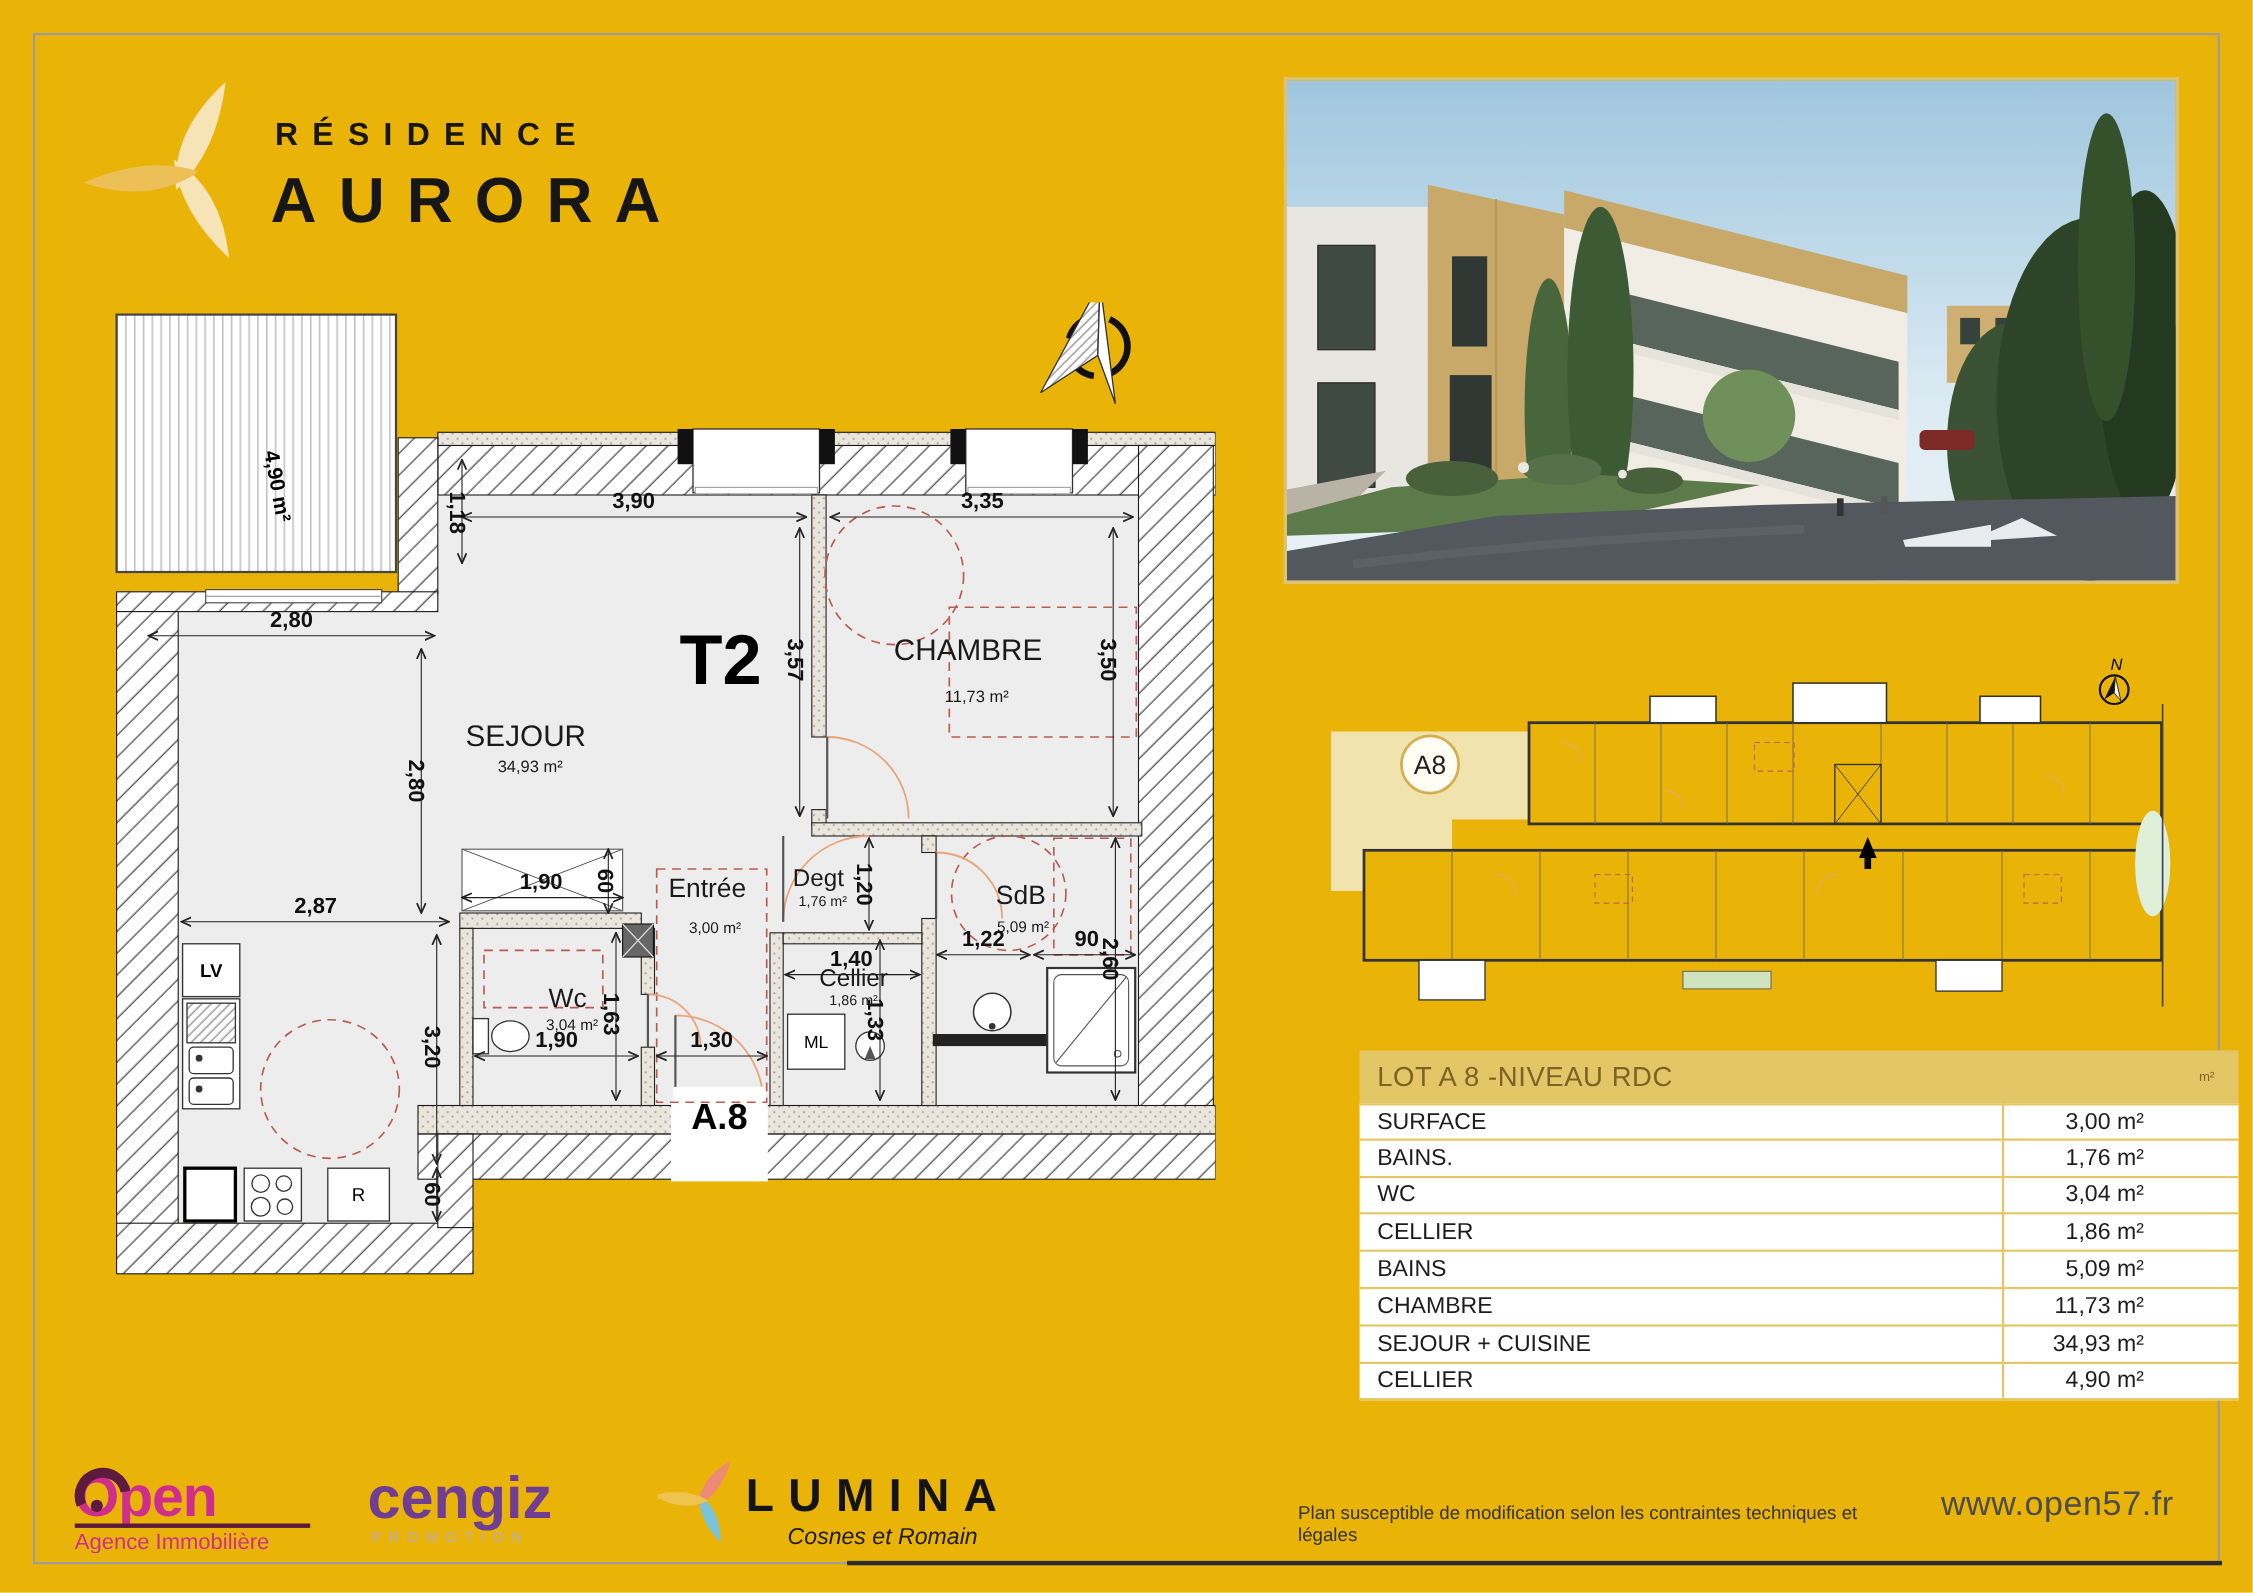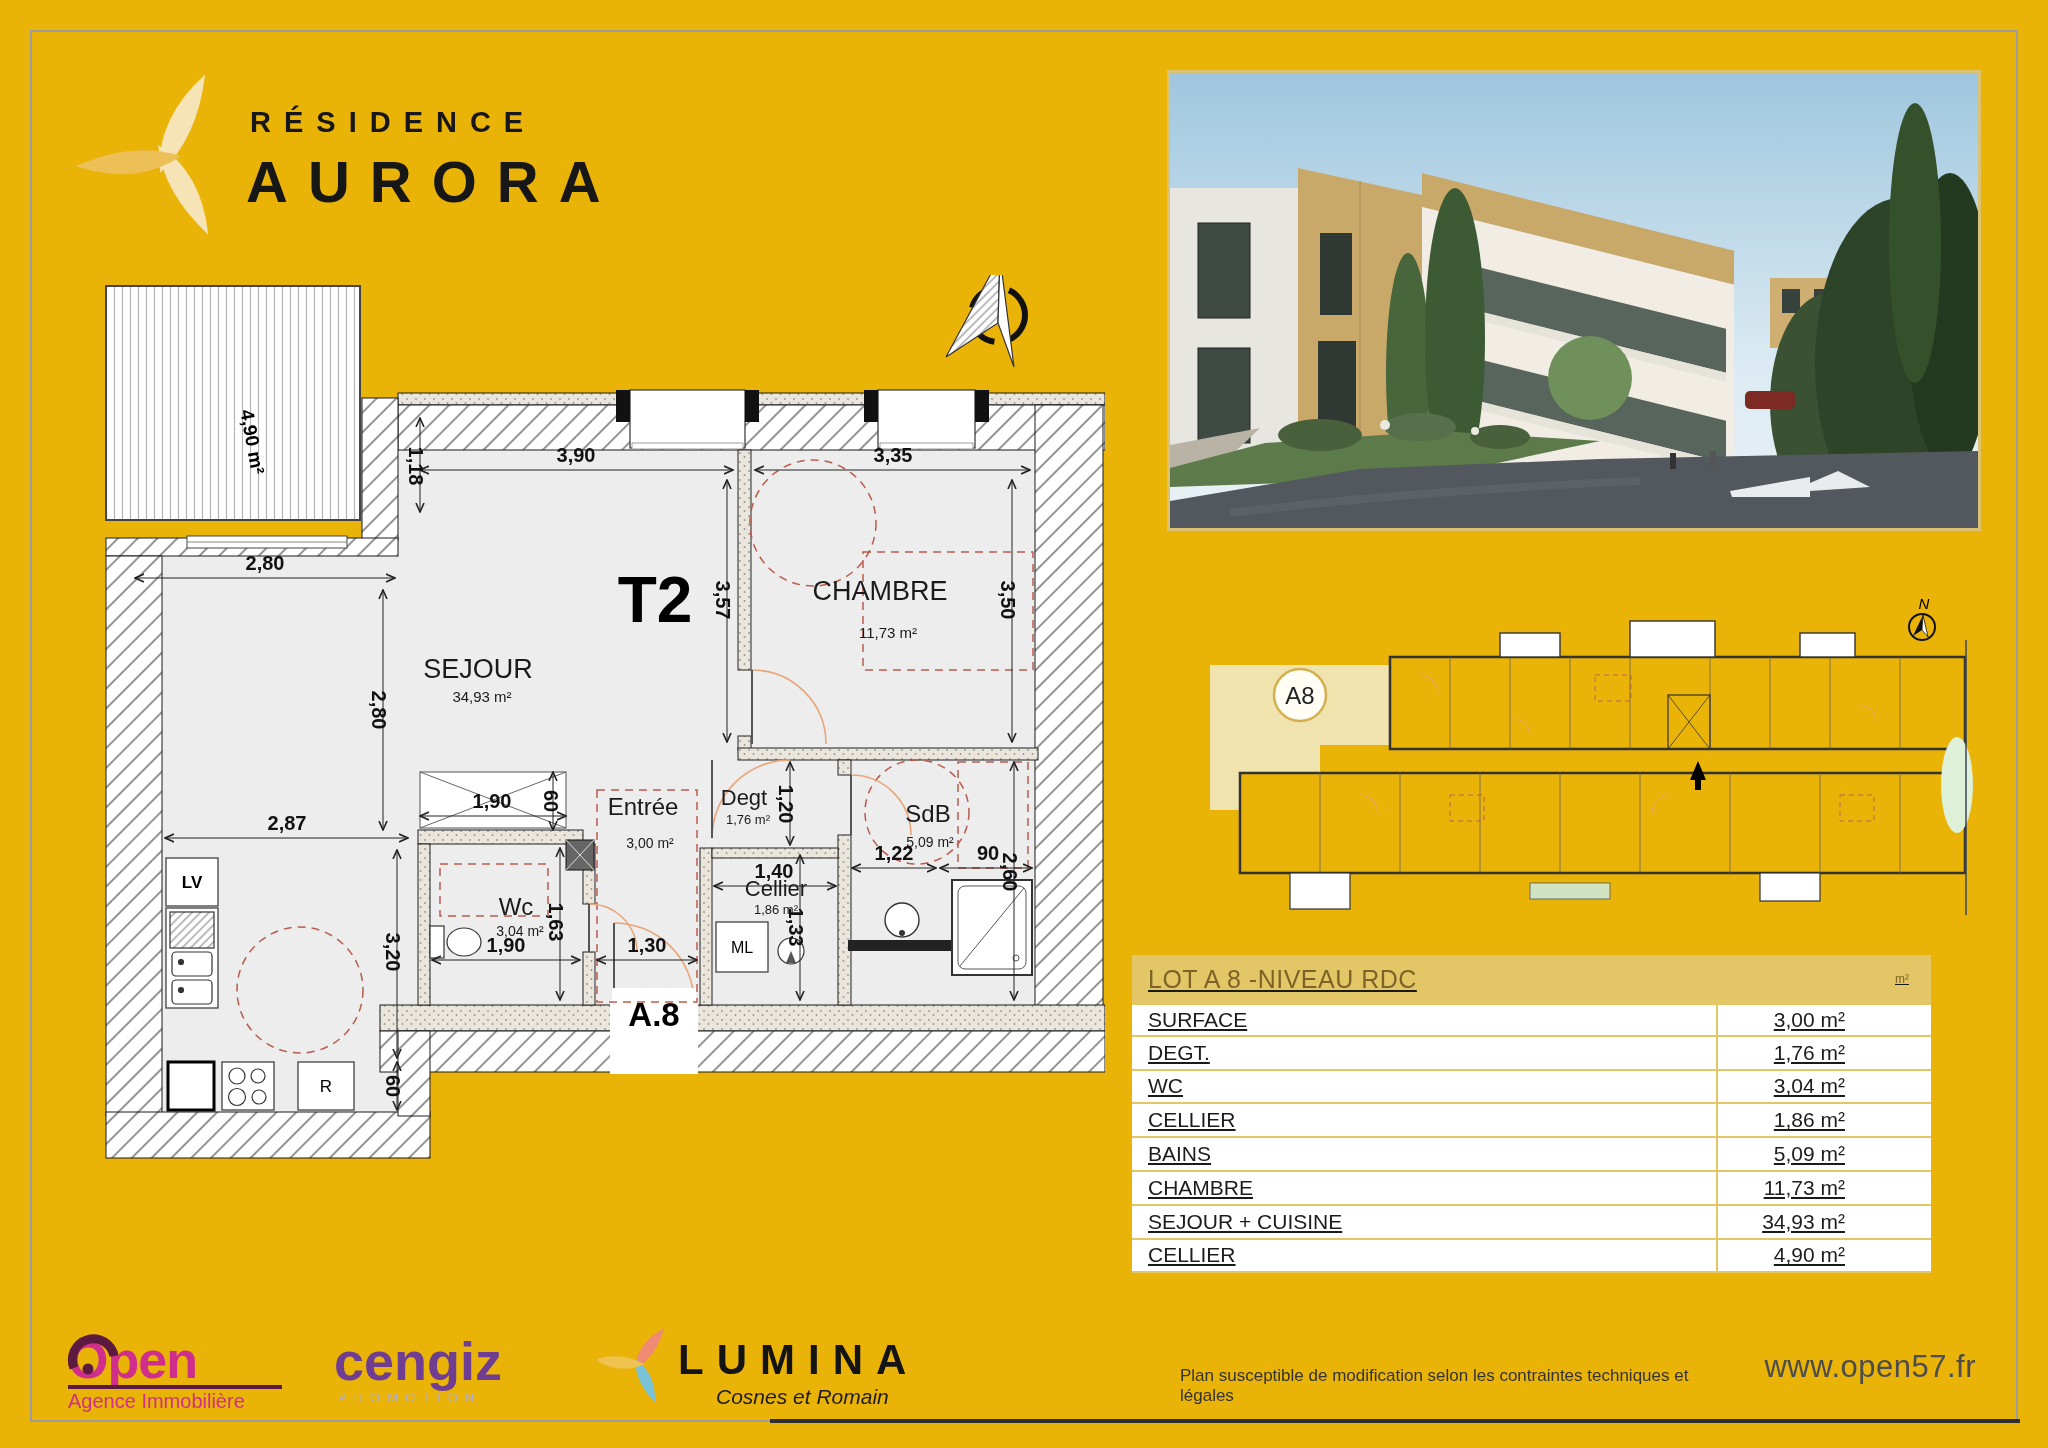--- a/index.html
+++ b/index.html
@@ -5,21 +5,21 @@
   html,body{margin:0;padding:0;background:#ffffff;}
   .canvas{position:relative;width:2048px;height:1448px;background:#eab308;overflow:hidden;
           font-family:"Liberation Sans",sans-serif;color:#1a1a1a;}
   .page-border{position:absolute;left:30px;top:30px;width:1988px;height:1392px;
                border:2px solid #9c9c9c;box-sizing:border-box;pointer-events:none;}
   .border-dark{position:absolute;left:770px;top:1419px;width:1250px;height:4px;background:#2e2e2e;}
   .abs{position:absolute;}
   svg text{font-family:"Liberation Sans",sans-serif;}
 
   
-  .area-table{position:absolute;left:1132px;top:955px;width:799px;text-decoration:underline;}
+  .area-table{position:absolute;left:1236px;top:955px;width:799px;}
   .t-head,.t-foot{height:48px;background:#e3c766;color:#7d6327;display:flex;align-items:center;
                   justify-content:space-between;box-sizing:border-box;padding:0 22px 0 16px;}
   .t-head .lbl{font-size:25px;letter-spacing:.5px;}
   .t-head .unit{font-size:12px;}
   .t-body{background:#fff;position:relative;}
   .t-row{height:33.8px;display:flex;align-items:center;justify-content:space-between;
          border-bottom:2px solid #e3c766;box-sizing:border-box;padding:0 86px 0 16px;}
   .t-row:first-child{border-top:2px solid #e3c766;}
   .t-row .lbl{font-size:21px;color:#1c1c1c;}
   .t-row .val{font-size:21px;color:#1c1c1c;}
@@ -385,21 +385,21 @@
     <div class="t-head">
       <span class="lbl">LOT A 8 -NIVEAU RDC</span>
       <span class="unit">m²</span>
     </div>
     <div class="t-body">
       <div class="t-row">
         <span class="lbl">SURFACE</span>
         <span class="val">3,00 m²</span>
         </div>
       <div class="t-row">
-        <span class="lbl">DEGT.</span>
+        <span class="lbl">BAINS.</span>
         <span class="val">1,76 m²</span>
         </div>
       <div class="t-row">
         <span class="lbl">WC</span>
         <span class="val">3,04 m²</span>
         </div>
       <div class="t-row">
         <span class="lbl">CELLIER</span>
         <span class="val">1,86 m²</span>
         </div>

